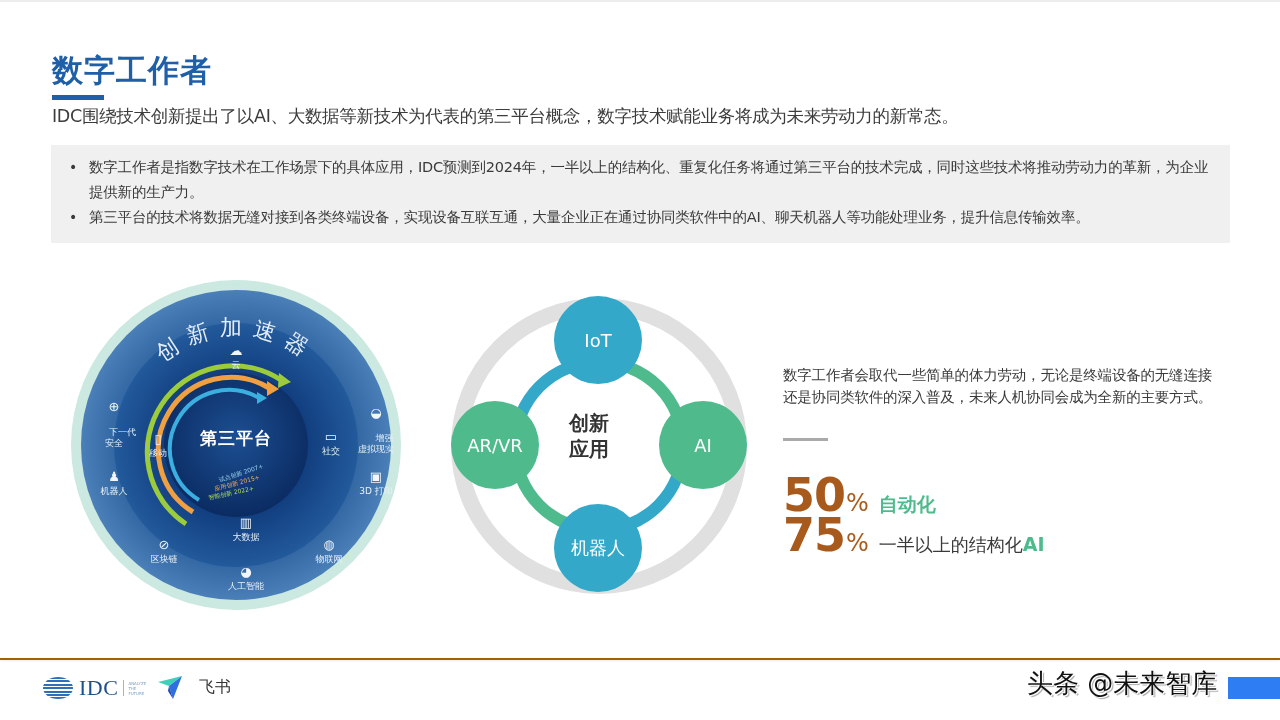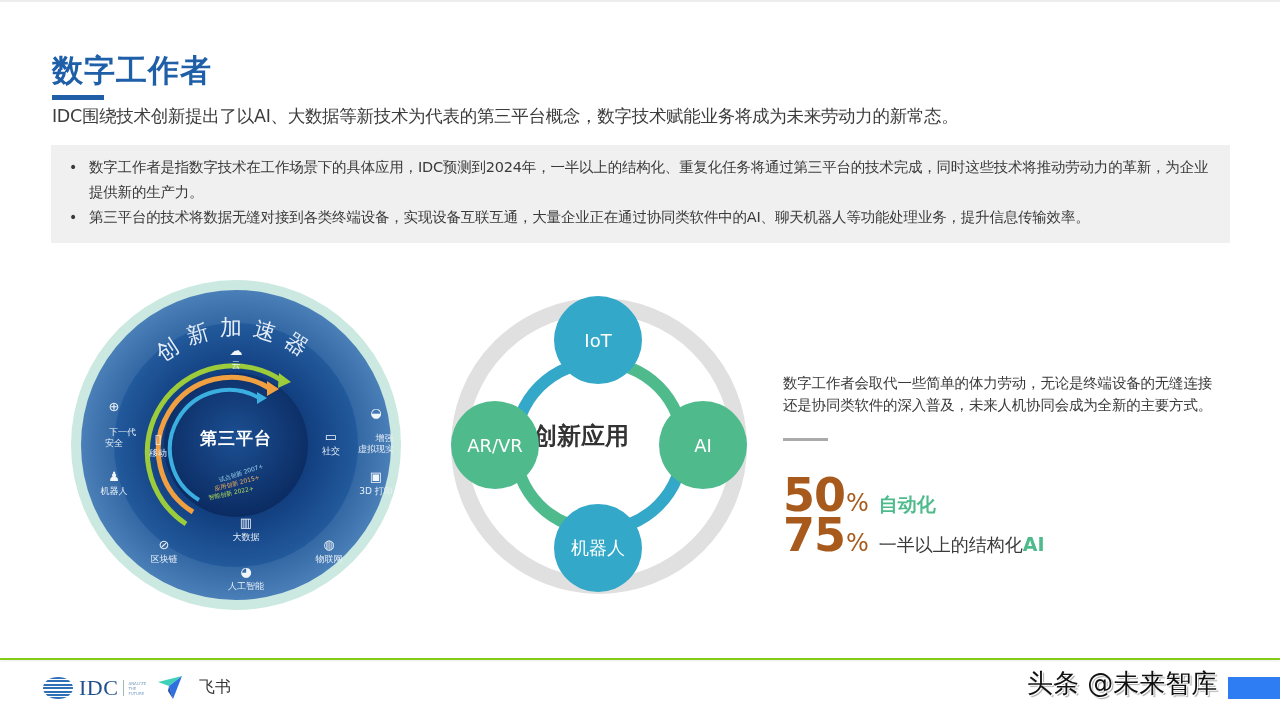--- a/index.html
+++ b/index.html
@@ -1,20 +1,20 @@
 <!DOCTYPE html>
 <html><head>
 <meta charset="utf-8">
 <style>
   * { box-sizing: border-box; margin: 0; padding: 0; }
   html, body { width: 1280px; height: 720px; overflow: hidden; background: #ffffff; }
   body { font-family: "DejaVu Sans", "Liberation Sans", sans-serif; position: relative; color: #3a3a3a; }
 
   .slide { position: absolute; left: 0; top: 0; width: 1280px; height: 660px; background: #fff;
-           border-bottom: 2px solid #84cc16; box-shadow: 0 1px 3px rgba(0,0,0,0.08); }
+           border-bottom: 2px solid #a16207; box-shadow: 0 1px 3px rgba(0,0,0,0.08); }
   .slide-topline { position: absolute; left: 0; top: 0; width: 1280px; height: 2px; background: #ececec; }
 
   .title { position: absolute; left: 52px; top: 50px; font-size: 31px; font-weight: bold; color: #1e5fa8; letter-spacing: 1px; }
   .title-underline { position: absolute; left: 52px; top: 95px; width: 52px; height: 5px; background: #1e5fa8; }
   .subtitle { position: absolute; left: 52px; top: 104px; font-size: 17.5px; color: #3c3c3c; white-space: nowrap; letter-spacing: -0.3px; }
 
   .bullet-box { position: absolute; left: 51px; top: 145px; width: 1179px; height: 98px; background: #f0f0f0; padding: 10px 16px 0 16px; }
   .bullet { position: relative; padding-left: 22px; font-size: 14.5px; line-height: 25px; color: #3a3a3a; letter-spacing: -0.2px; }
   .bullet .dot { position: absolute; left: 2px; top: 0; font-size: 14px; }
 
@@ -24,25 +24,25 @@
   .accel-label { position: absolute; color: #e8f0f8; font-size: 9px; text-align: center; line-height: 11px; white-space: nowrap; transform: translateX(-50%); }
   .accel-icon { display: block; margin: 0 auto 2px auto; font-size: 13px; line-height: 14px; color: #f2f6fa; }
   .core-title { position: absolute; left: 50%; top: 147px; transform: translateX(-50%); color: #fff; font-size: 17px; font-weight: bold; white-space: nowrap; letter-spacing: 1px; }
 
   
   .innov { position: absolute; left: 449px; top: 296px; width: 300px; height: 300px; }
   .node { position: absolute; border-radius: 50%; color: #fff; font-size: 18px; display: flex; align-items: center; justify-content: center; }
   .node.blue { background: #33a8c8; }
   .node.green { background: #4fbb8c; }
   .center-node { position: absolute; left: 84px; top: 84px; width: 112px; height: 112px; border-radius: 50%; background: #fff;
-                 display: flex; align-items: center; justify-content: flex-start; font-size: 24px; font-weight: bold; color: #333; line-height: 26px; }
+                 display: flex; flex-direction: column; align-items: center; justify-content: center; font-size: 20px; font-weight: bold; color: #333; line-height: 26px; }
 
   
   .rp-heading { position: absolute; left: 783px; top: 332px; font-size: 16.5px; font-weight: bold; color: #333; }
-  .rp-text { position: absolute; left: 783px; top: 364px; width: 440px; font-size: 14.5px; line-height: 22px; color: #3a3a3a; letter-spacing: -0.2px; margin-top: 8px; }
+  .rp-text { position: absolute; left: 783px; top: 364px; width: 440px; font-size: 14.5px; line-height: 22px; color: #3a3a3a; letter-spacing: -0.2px; }
   .rp-rule { position: absolute; left: 783px; top: 438px; width: 45px; height: 3px; background: #aaaaaa; }
   .stat { position: absolute; left: 783px; display: flex; align-items: baseline; white-space: nowrap; }
   .stat .num { font-size: 46px; font-weight: bold; color: #a85a1c; letter-spacing: -1px; }
   .stat .pct { font-size: 24px; color: #a85a1c; margin-left: 1px; margin-right: 10px; }
   .stat .desc { font-size: 18px; color: #3a3a3a; }
   .stat .hl { font-size: 19px; font-weight: bold; color: #4fbb8c; }
 
   
   .footer { position: absolute; left: 0; top: 662px; width: 1280px; height: 58px; background: #fff; }
   .idc-logo { position: absolute; left: 43px; top: 13px; display: flex; align-items: center; }

